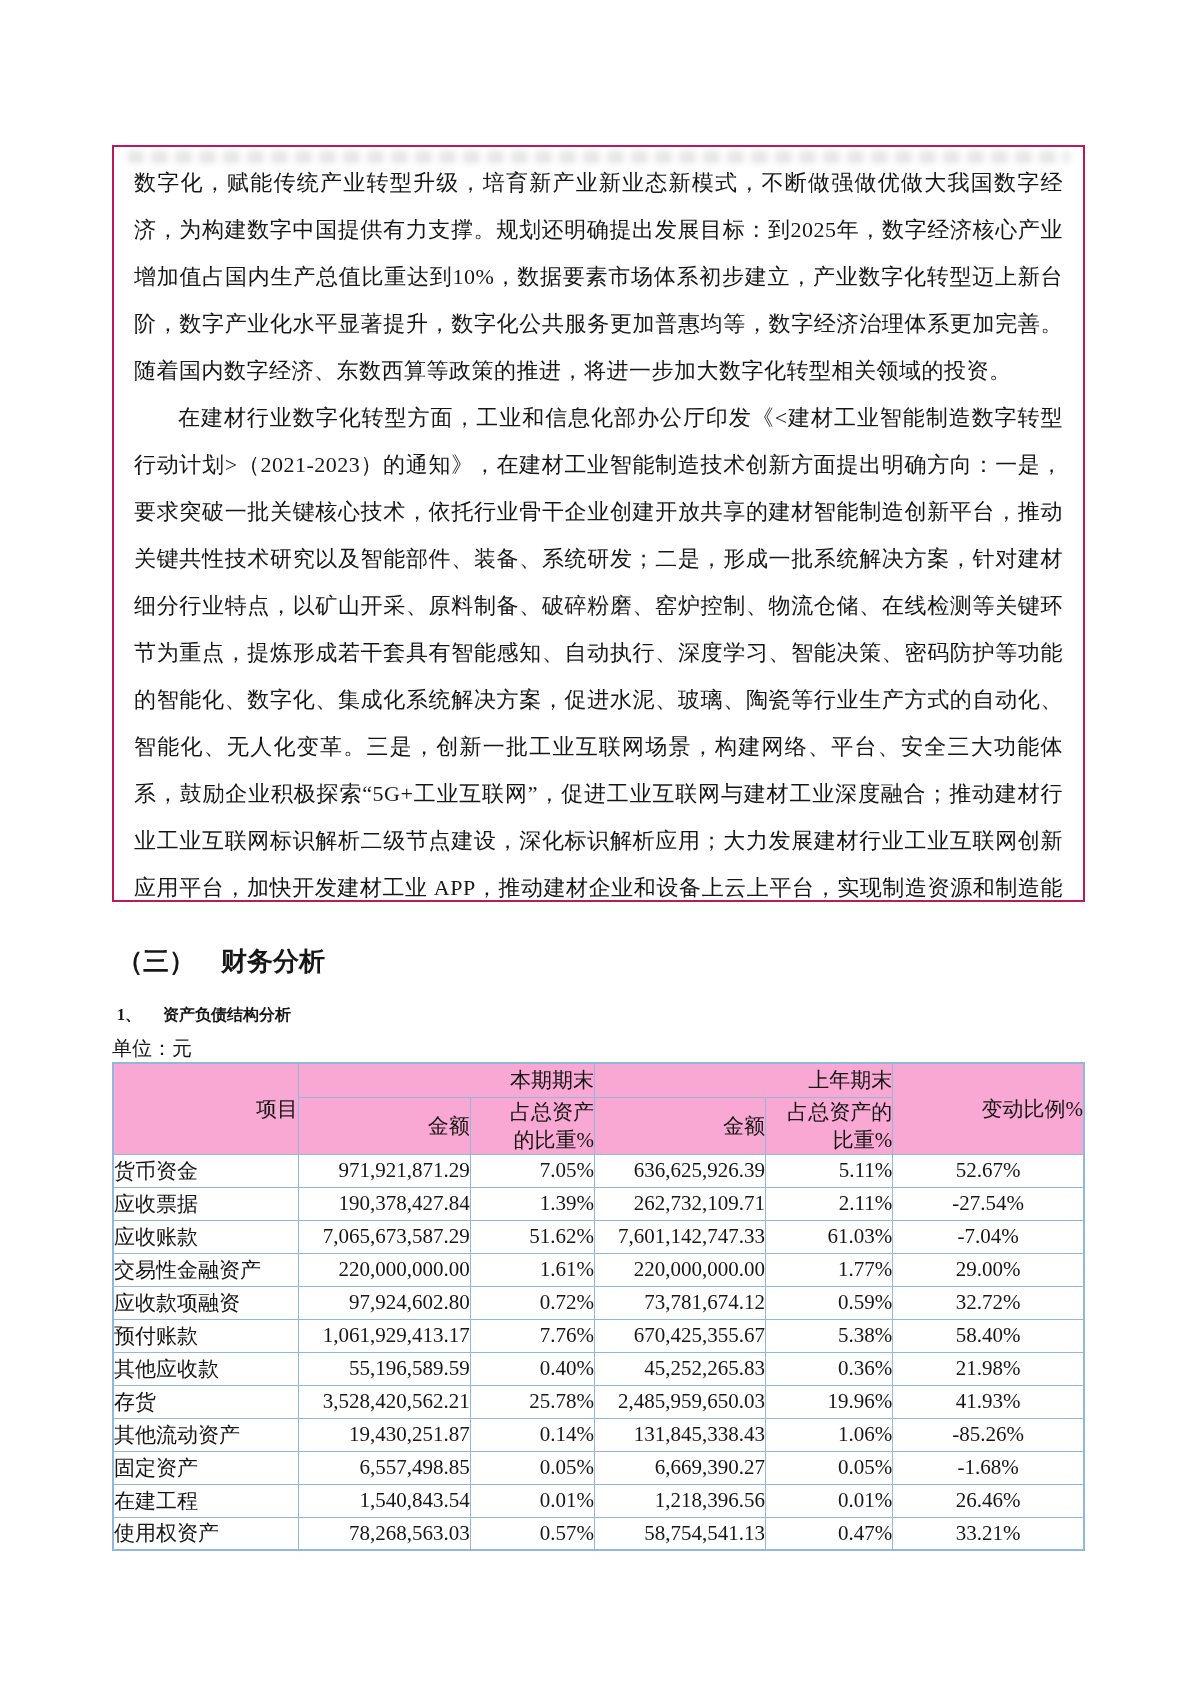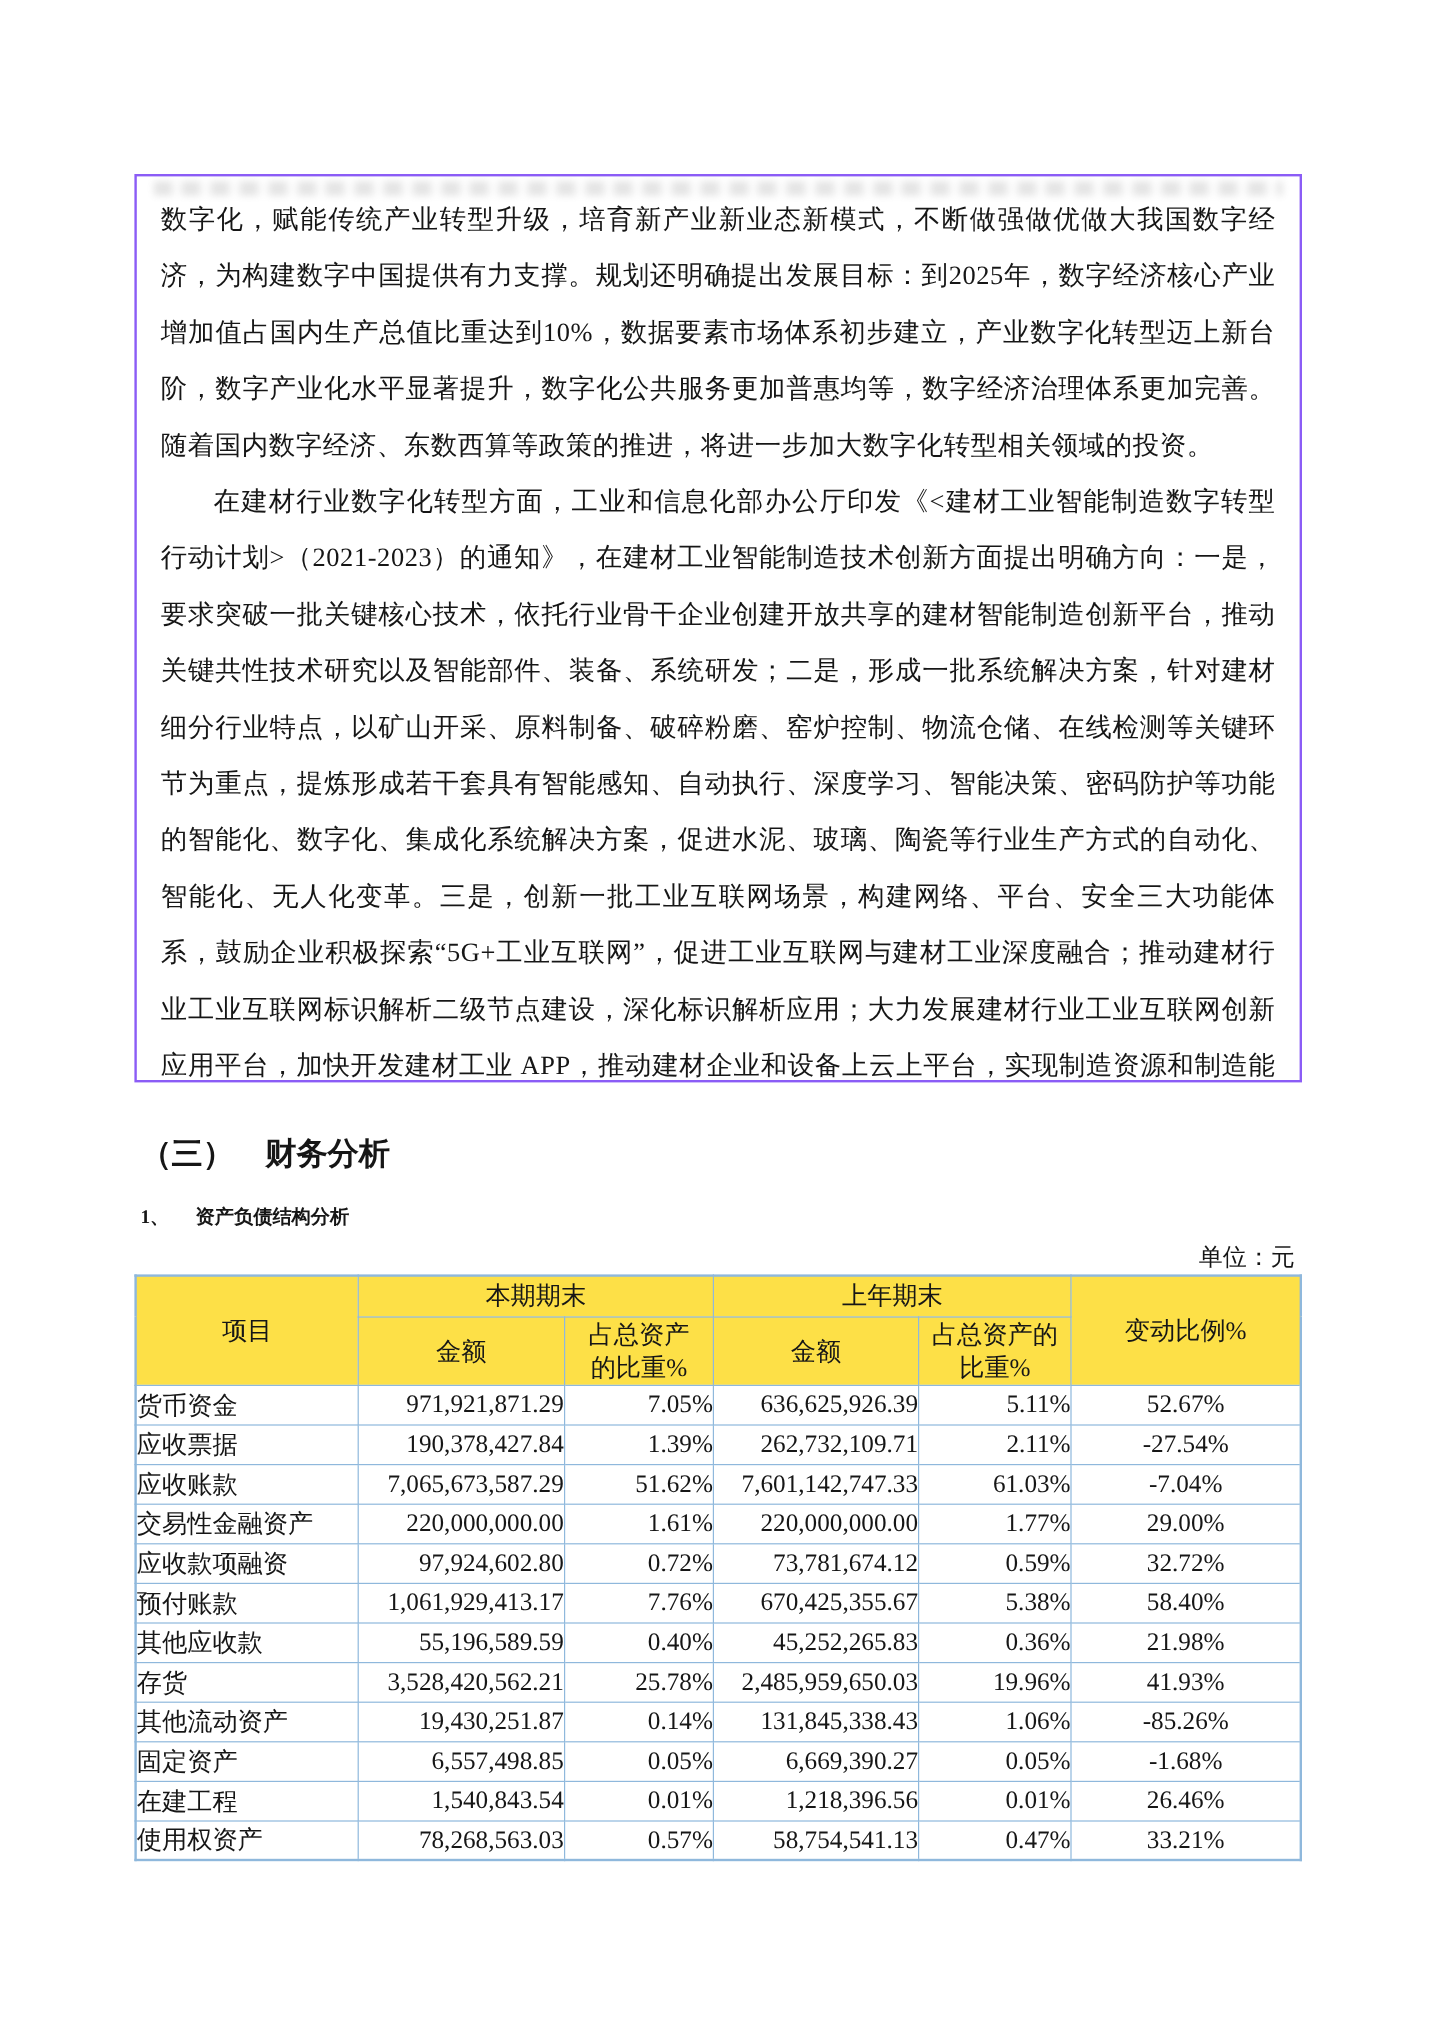--- a/index.html
+++ b/index.html
@@ -10,21 +10,21 @@
     color:#161616;
     position:relative;
   }
   .content { position:absolute; left:112px; top:0; width:973px; }
 
   
   .text-box {
     box-sizing:border-box;
     margin-top:145px;
     height:757px;
-    border:2px solid #8b5cf6;
+    border:2px solid #be185d;
     padding:12px 20px 18px 20px;
     position:relative;
     overflow:hidden;
   }
   .scan-artifact {
     position:absolute; top:4px; left:14px; right:14px; height:12px;
     background:repeating-linear-gradient(90deg, rgba(110,110,110,.55) 0 15px, rgba(170,170,170,.12) 15px 24px);
     filter:blur(3px); opacity:.33;
     pointer-events:none;
   }
@@ -43,42 +43,42 @@
     font-size:26px; font-weight:bold; line-height:28px;
   }
   .h3 .num { margin-right:26px; }
   .h4 {
     margin:26px 0 0 5px;
     font-size:16px; font-weight:bold; line-height:26px;
   }
   .h4 .num { margin-right:22px; }
   .unit {
     margin-top:8px;
-    text-align:right;
+    text-align:left;
     font-size:20px; line-height:24px;
     padding-right:6px;
   }
 
   
   table.fin {
     width:100%;
     margin-top:2px;
     border-collapse:collapse;
     table-layout:fixed;
   }
   table.fin th, table.fin td {
     border:1.5px solid #8fb8dc;
     font-weight:normal;
     font-size:21px;
     padding:0;
   }
   table.fin { border:2px solid #8fb8dc; }
   table.fin thead th {
-    background:#fde047;
-    text-align:center;
+    background:#f9a8d4;
+    text-align:right;
     white-space:pre-line;
   }
   tr.hrow1 { height:34px; }
   tr.hrow2 { height:40px; }
   tr.hrow2 th { line-height:28px; }
   table.fin tbody tr { height:33px; }
   td.c-item { text-align:left; padding-left:9px; }
   td.c-num  { text-align:right; padding-right:14px; }
   td.c-pct  { text-align:right; padding-right:14px; }
   td.c-chg  { text-align:center; padding-right:15px; }

